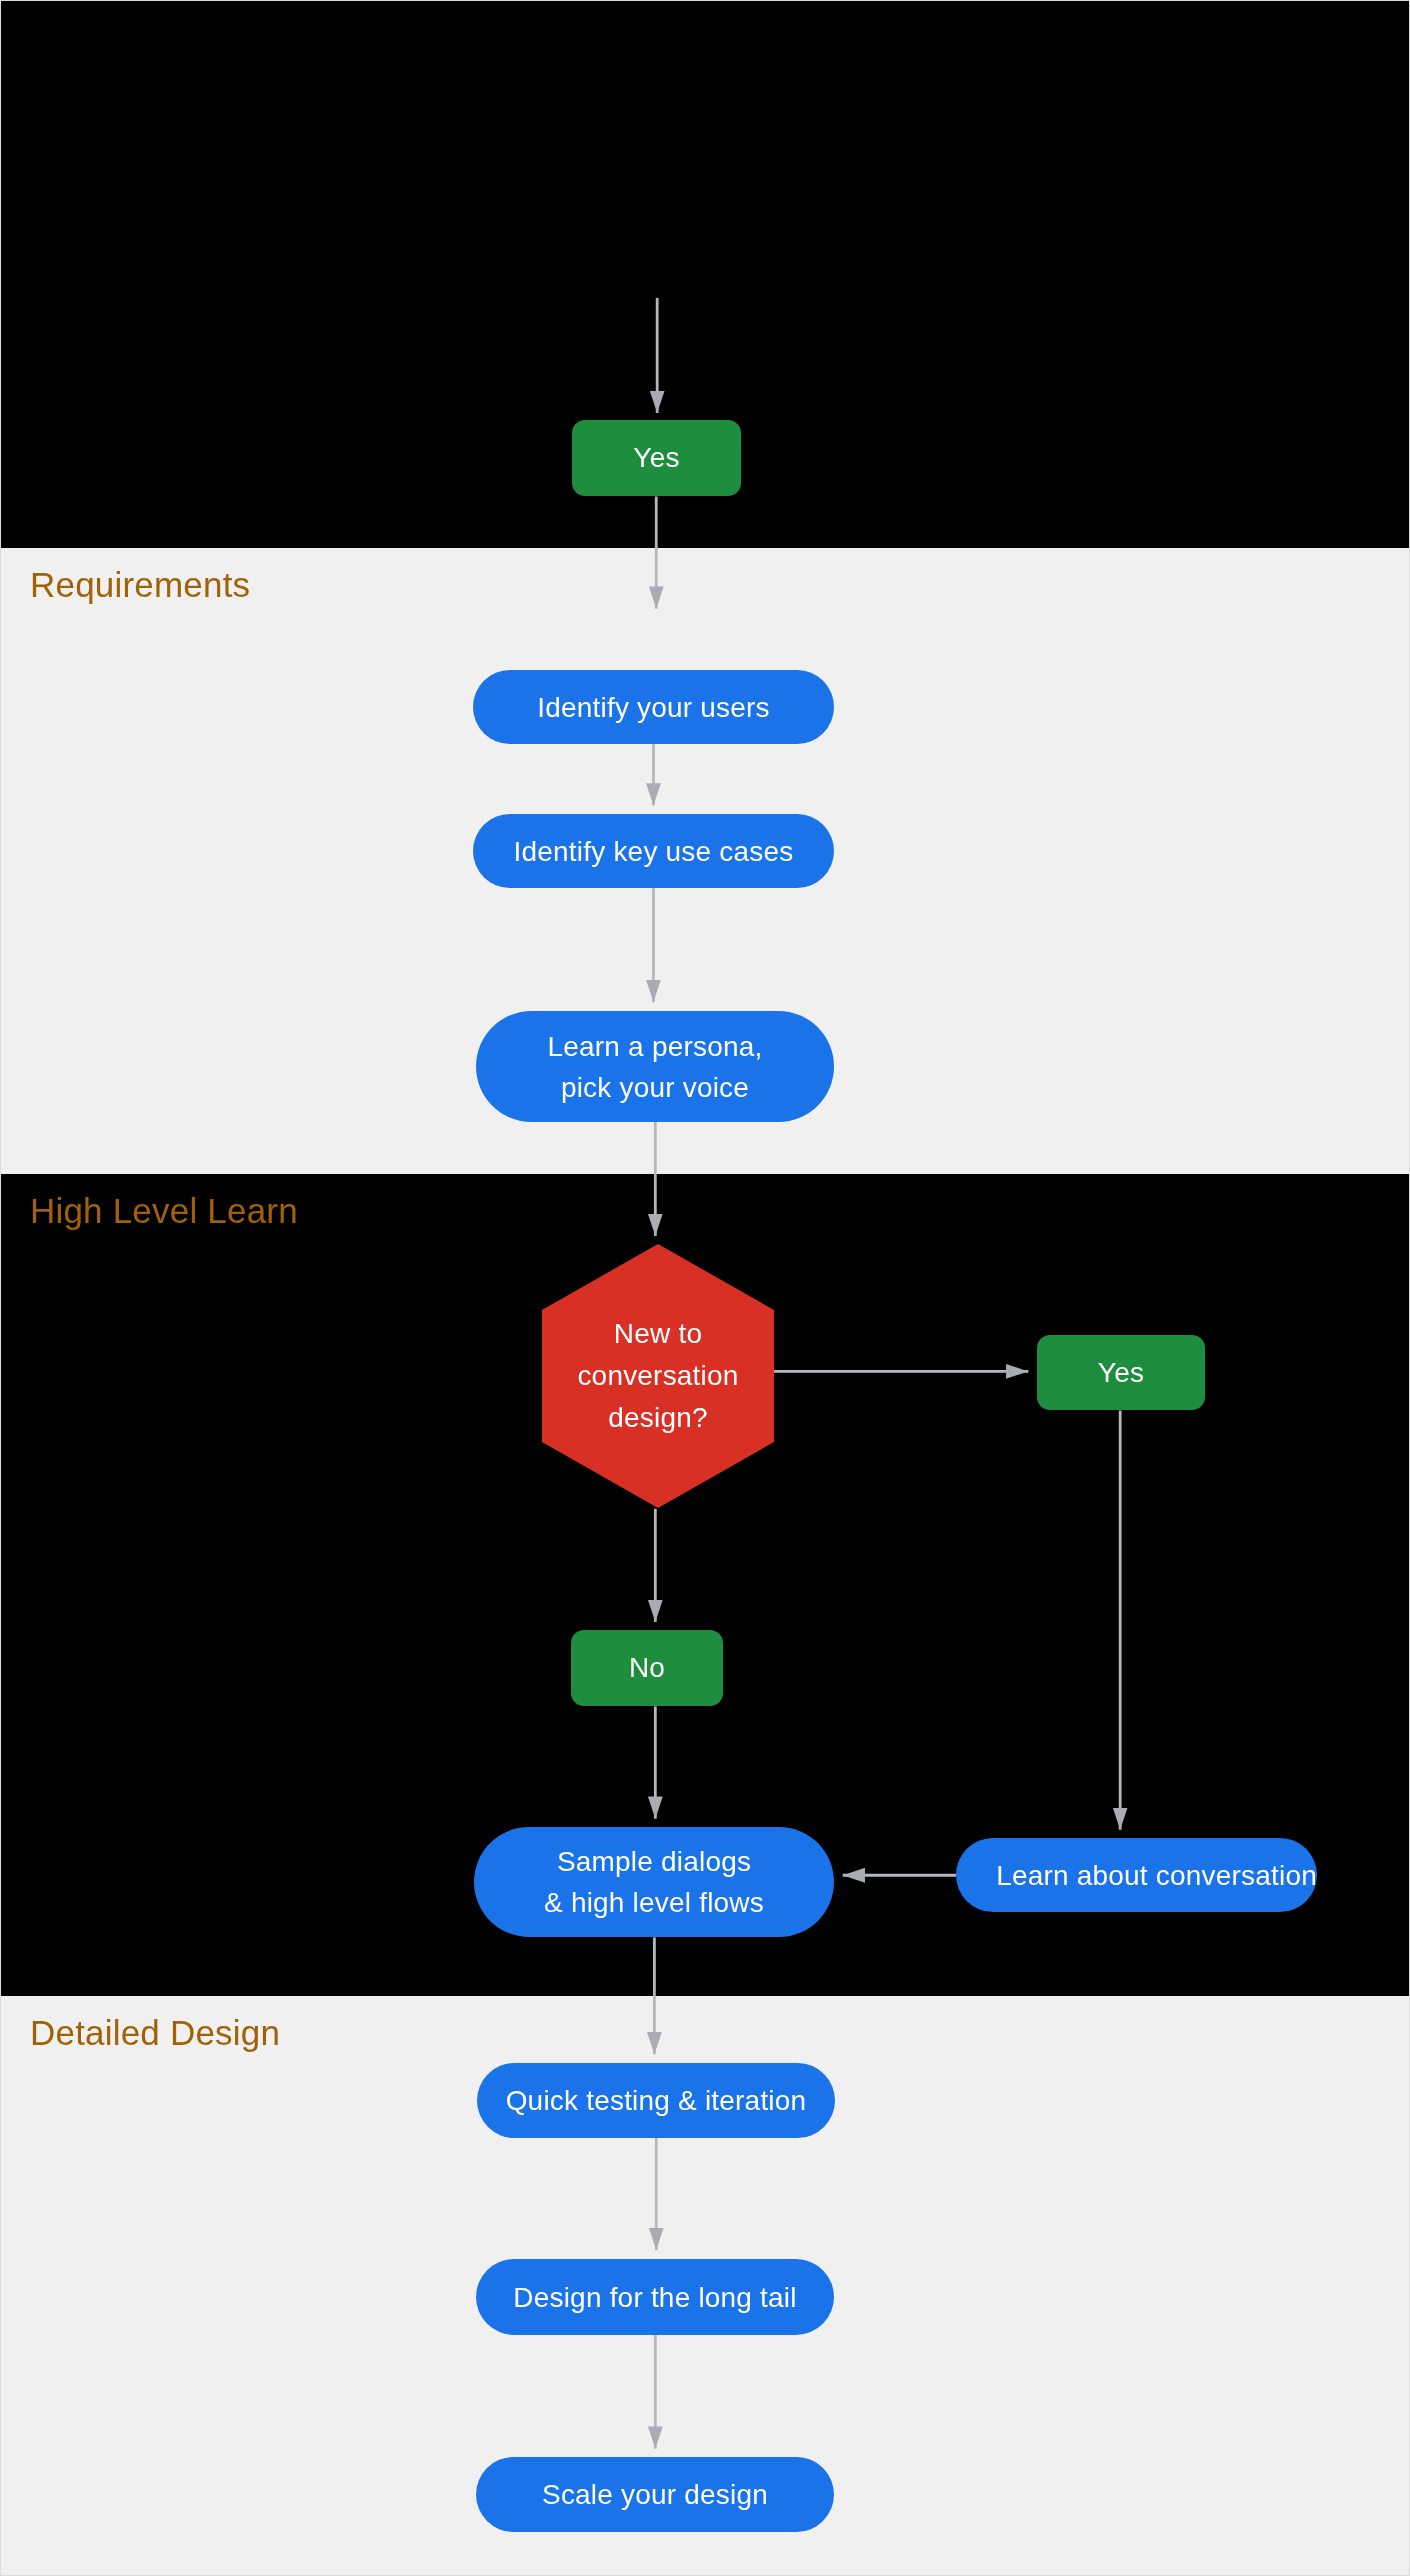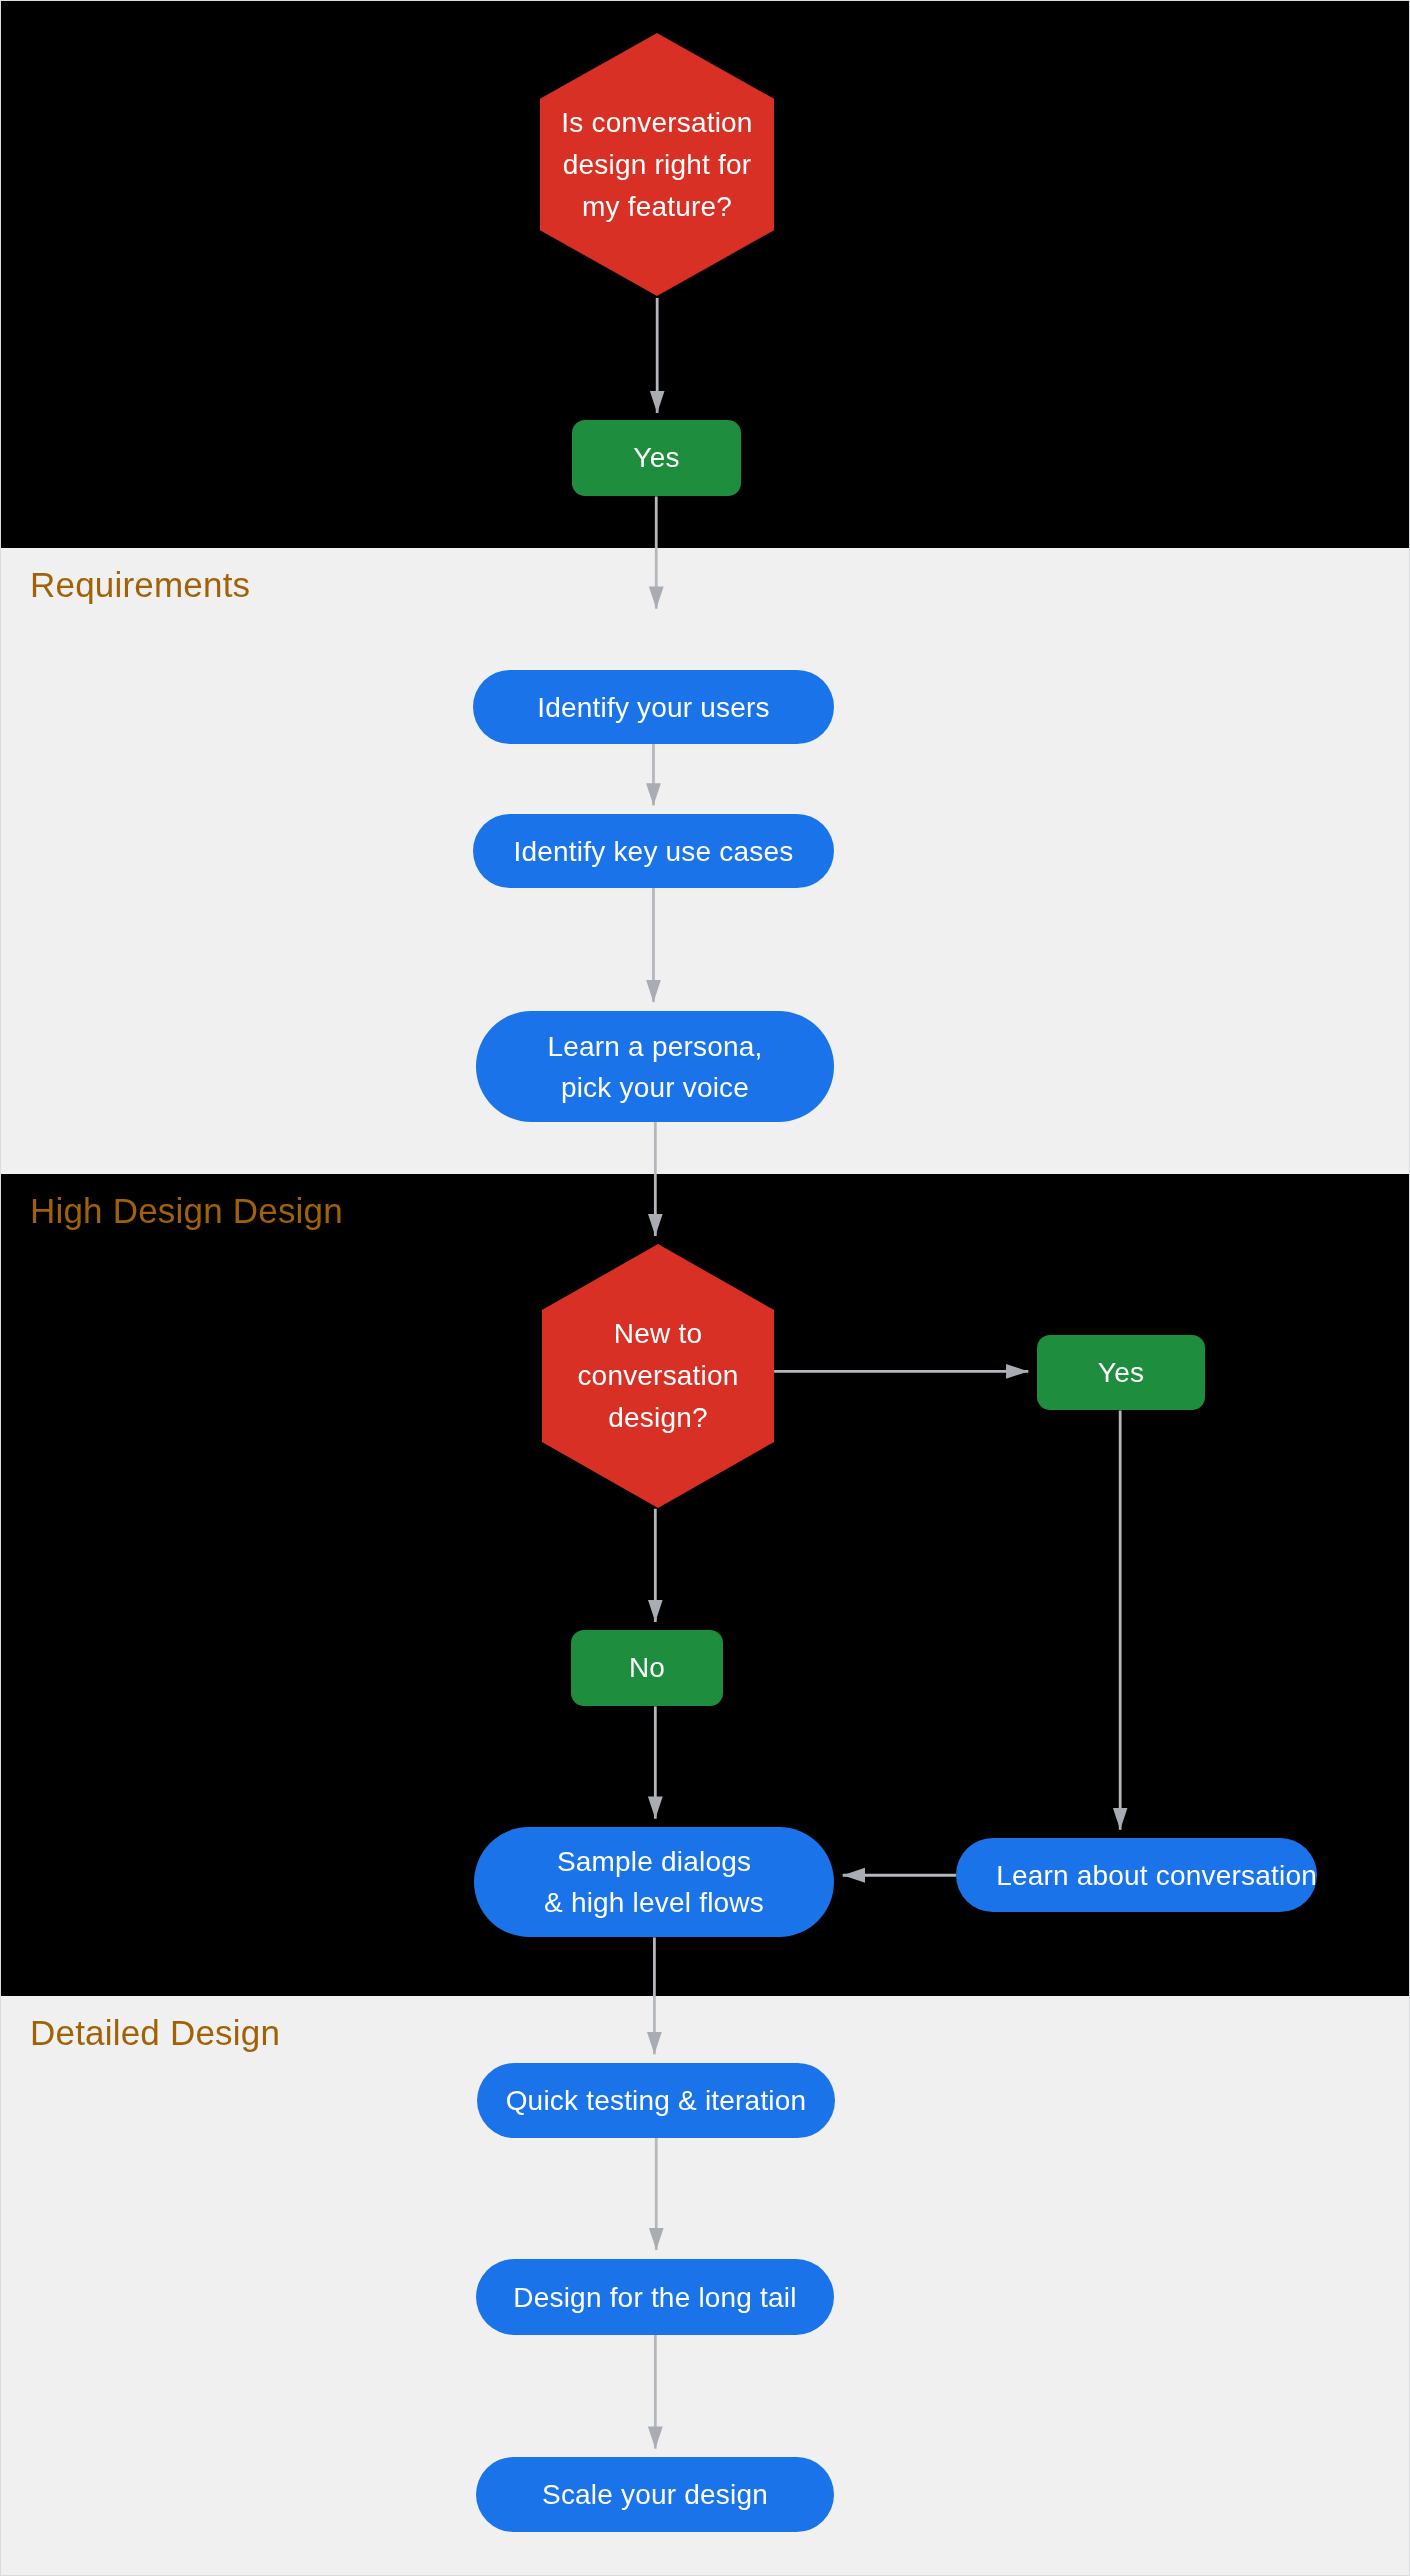--- a/index.html
+++ b/index.html
@@ -94,21 +94,21 @@
 
 <div class="canvas">
 
   <div class="band dark" id="band-start"></div>
 
   <div class="band light" id="band-requirements">
     <div class="band-label">Requirements</div>
   </div>
 
   <div class="band dark" id="band-high-level">
-    <div class="band-label">High Design Design</div>
+    <div class="band-label">High Level Learn</div>
   </div>
 
   <div class="band light" id="band-detailed">
     <div class="band-label">Detailed Design</div>
   </div>
 
   <svg class="connectors" viewBox="0 0 1516 2772" xmlns="http://www.w3.org/2000/svg">
     <defs>
       <marker id="ah" markerUnits="userSpaceOnUse" markerWidth="28" markerHeight="20" refX="24" refY="8" orient="auto">
         <path d="M0,0 L24,8 L0,16 Z" fill="#a9adb3"></path>
@@ -122,25 +122,20 @@
     <line x1="833" y1="1477" x2="1107" y2="1477" marker-end="url(#ah)"></line>
     <line x1="1206" y1="1519" x2="1206" y2="1971" marker-end="url(#ah)"></line>
     <line x1="705" y1="1625" x2="705" y2="1747" marker-end="url(#ah)"></line>
     <line x1="705" y1="1838" x2="705" y2="1959" marker-end="url(#ah)"></line>
     <line x1="1029" y1="2020" x2="907" y2="2020" marker-end="url(#ah)"></line>
     <line x1="704" y1="2087" x2="704" y2="2213" marker-end="url(#ah)"></line>
     <line x1="706" y1="2303" x2="706" y2="2424" marker-end="url(#ah)"></line>
     <line x1="705" y1="2515" x2="705" y2="2638" marker-end="url(#ah)"></line>
   </svg>
 
-  <div class="node hex" id="node-decision-feature">
-    <span class="line">Is conversation</span>
-    <span class="line">design right for</span>
-    <span class="line">my feature?</span>
-  </div>
 
   <div class="node answer" id="node-yes-start">
     <span class="line">Yes</span>
   </div>
 
   <div class="node step" id="node-identify-users">
     <span class="line">Identify your users</span>
   </div>
 
   <div class="node step" id="node-use-cases">

